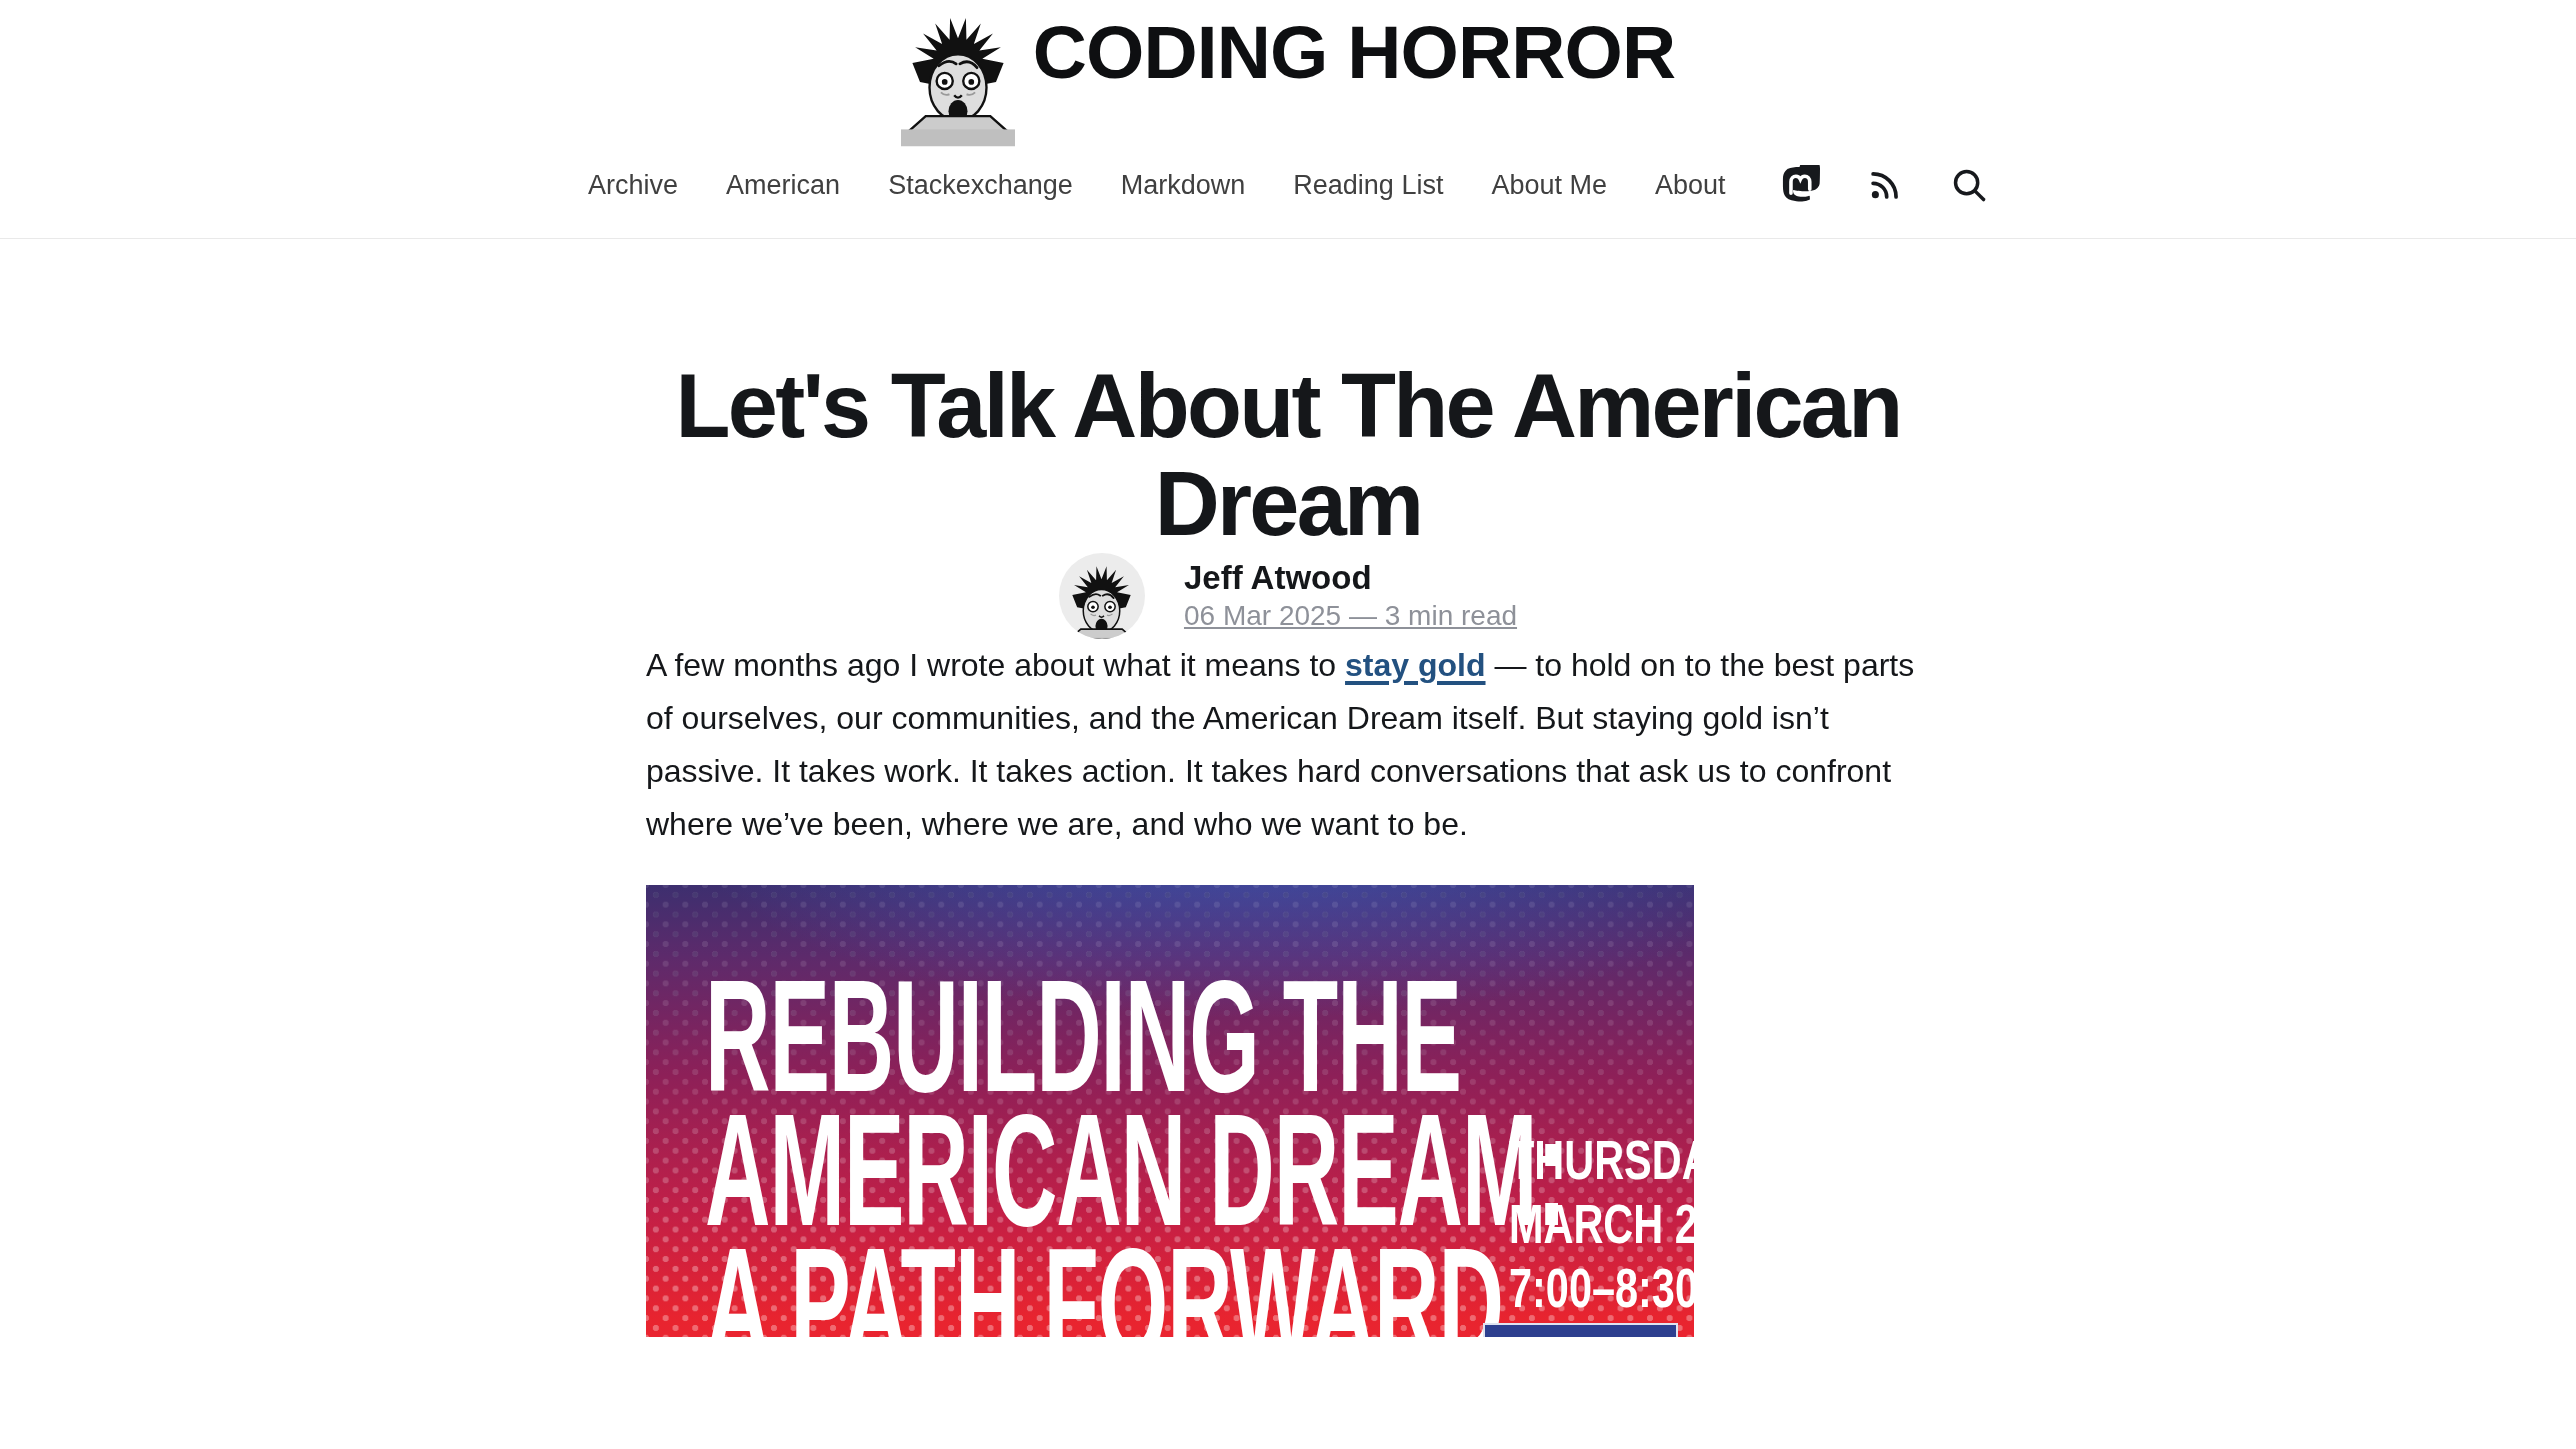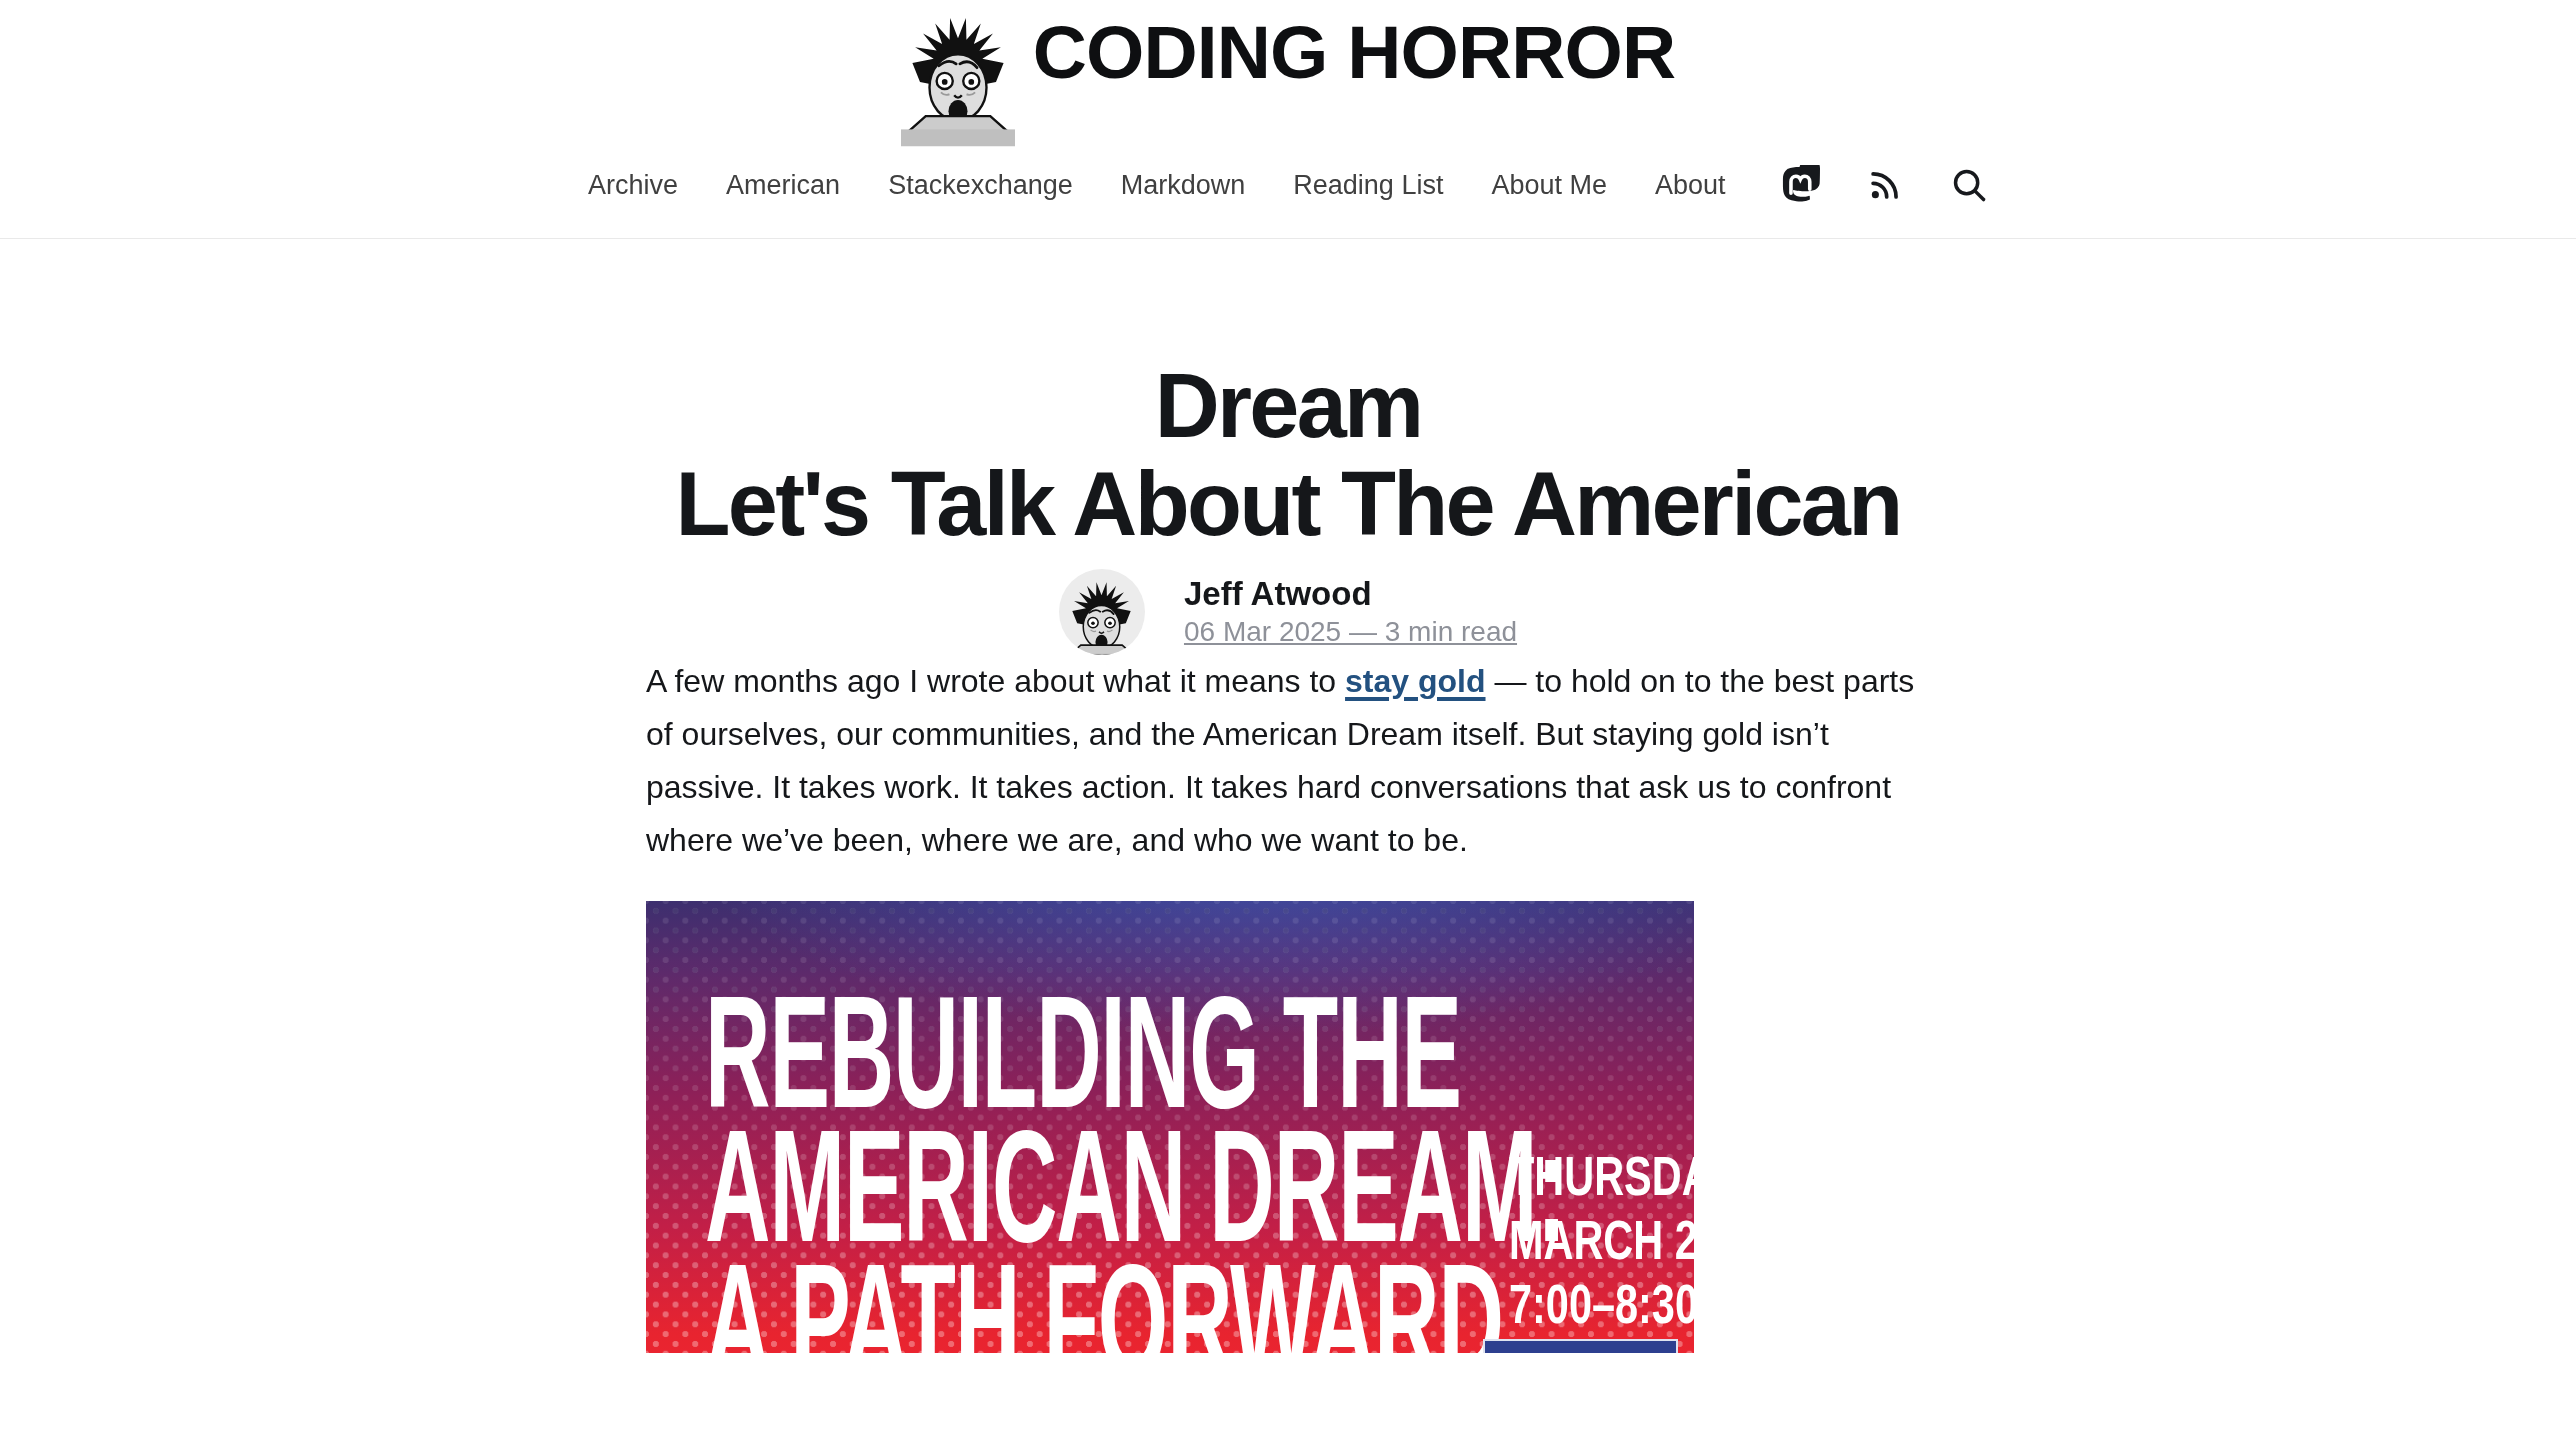--- a/index.html
+++ b/index.html
@@ -19,21 +19,21 @@
   .nav-link { font-size:27px; color:#404040; line-height:30px; }
   .icon-btn { display:flex; align-items:center; justify-content:center; }
   .icon-btn.mastodon { margin-left:5.4px; }
   .icon-btn svg { display:block; }
 
   
   .content { width:1284px; margin:0 auto; padding-top:118px; }
   .post-title { text-align:center; font-weight:700; font-size:90px; line-height:98px; letter-spacing:-2.7px; color:#15171a; }
   .post-title span { display:block; }
 
-  .byline { margin-top:16px; display:flex; justify-content:center; align-items:center; gap:39px; }
+  .byline { display:flex; justify-content:center; align-items:center; gap:39px; }
   .avatar { width:86px; height:86px; border-radius:50%; background:#ececec; overflow:hidden; position:relative; flex:0 0 auto; }
   .avatar svg { width:73px; height:86px; position:absolute; left:6.3px; top:10.7px; }
   .byline-text { display:flex; flex-direction:column; align-items:flex-start; }
   .byline-name { font-size:33px; font-weight:700; color:#15171a; line-height:38px; }
   .byline-meta { font-size:28px; color:#8e9199; line-height:32px; margin-top:3.6px;text-decoration:underline; }
 
   .post-body { font-size:32px; line-height:53px; color:#15171a; }
   .post-body a.inline-link { color:#235180; font-weight:700; text-decoration:underline; text-decoration-thickness:3.6px; text-underline-offset:4.5px; }
 
   
@@ -131,22 +131,22 @@
       <svg width="38" height="38" viewBox="0 0 24 24">
         <circle cx="10.5" cy="10.5" r="7" fill="none" stroke="#17191d" stroke-width="2.2"></circle>
         <line x1="15.7" y1="15.7" x2="21.2" y2="21.2" stroke="#17191d" stroke-width="2.2" stroke-linecap="round"></line>
       </svg>
     </a>
   </nav>
 </header>
 
 <main class="content">
   <h1 class="post-title">
+    <span>Let's Talk About The American</span>
     <span>Dream</span>
-    <span>Let's Talk About The American</span>
   </h1>
 
   <div class="byline">
     <a class="avatar">
       <svg viewBox="0 0 120 140">
           <use href="#ch-face"></use>
         </svg>
     </a>
     <div class="byline-text">
       <a class="byline-name">Jeff Atwood</a>

